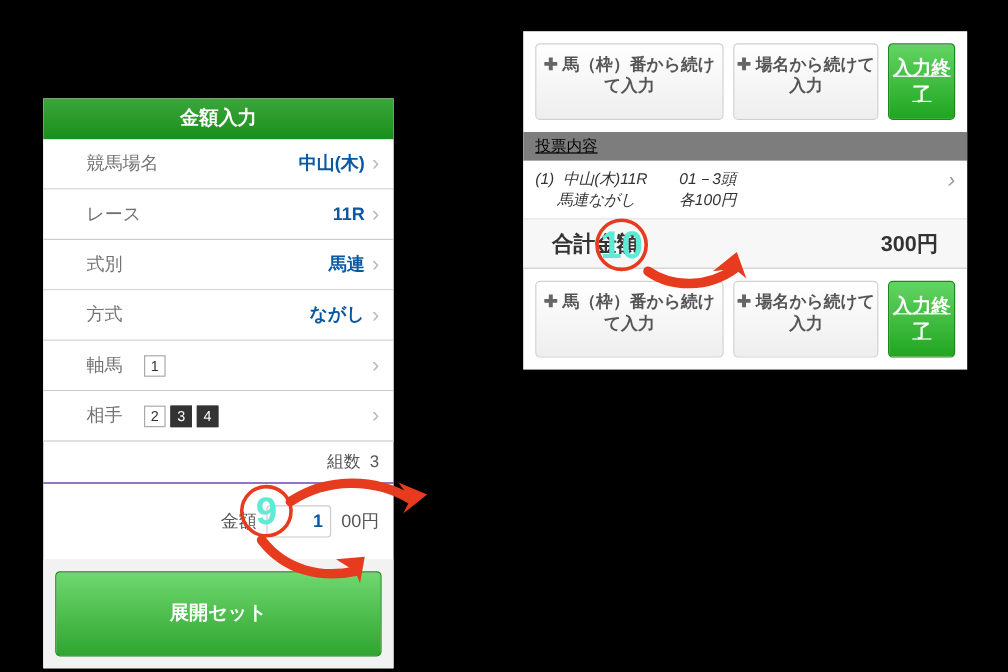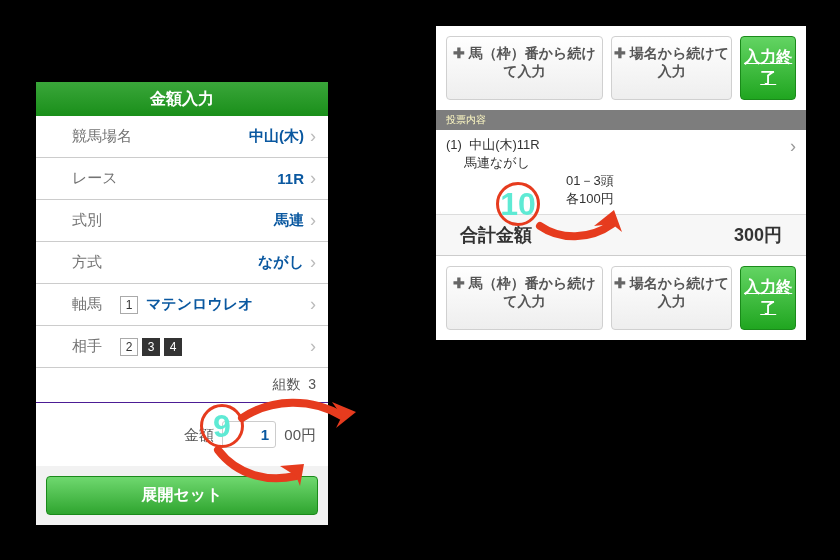--- a/index.html
+++ b/index.html
@@ -98,21 +98,21 @@
     background: #f2f2f2;
   }
   .g-btn {
     flex: 1;
     background: linear-gradient(#6fd86f,#2fa52f);
     color: #fff;
     font-weight: bold;
     text-align: center;
     border: 1px solid #1a8a1a;
     border-radius: 4px;
-    padding: 8px 0;
+    padding: 24px 0;
     font-size: 16px;
   }
   .section-pad { padding: 10px; display: flex; flex-direction: row; gap: 8px; }
   .light-btn {
     border: 1px solid #d0d0d0;
     border-radius: 4px;
     background: linear-gradient(#fff,#eee);
     color: #555;
     text-align: center;
     padding: 8px 0;
@@ -126,34 +126,36 @@
     font-weight: bold;
     text-align: center;
     border-radius: 4px;
     border: 1px solid #1a8a1a;
     padding: 10px 0;
     font-size: 16px;
     text-decoration: underline;
   }
   .subhead {
     background: #7d7d7d;
-    color: #fef9c3;
-    font-size: 10px;
+    color: #000000;
+    font-size: 13px;
     padding: 3px 10px;
+    text-decoration: underline;
   }
   .bet-row {
     display: flex;
     padding: 6px 10px;
     font-size: 13px;
     color: #333;
     border-bottom: 1px solid #ddd;
     background: #fff;
+    font-style: italic;
   }
   .bet-row .col1 { flex: 0 0 120px; }
-  .bet-row .col2 { flex: 0 0 110px; margin-top: 36px; }
+  .bet-row .col2 { flex: 0 0 110px; }
   .bet-row .col3 { flex: 1; text-align: right; color: #999; font-size: 18px; }
   .total-row {
     display: flex;
     padding: 8px 24px;
     font-size: 18px;
     color: #333;
     font-weight: bold;
     border-bottom: 1px solid #ccc;
     background: #f7f7f7;
   }
@@ -204,21 +206,20 @@
     <span class="label">方式</span>
     <span class="spacer"></span>
     <span class="value">ながし</span>
     <span class="chev">›</span>
   </div>
 
   <div class="row">
     <span class="label">軸馬</span>
     <span style="width:18px"></span>
     <span class="numbox">1</span>
-    <span class="horsename">マテンロウレオ</span>
     <span class="spacer"></span>
     <span class="chev">›</span>
   </div>
 
   <div class="row">
     <span class="label">相手</span>
     <span style="width:18px"></span>
     <span class="numbox">2</span>
     <span class="numbox filled">3</span>
     <span class="numbox filled">4</span>

